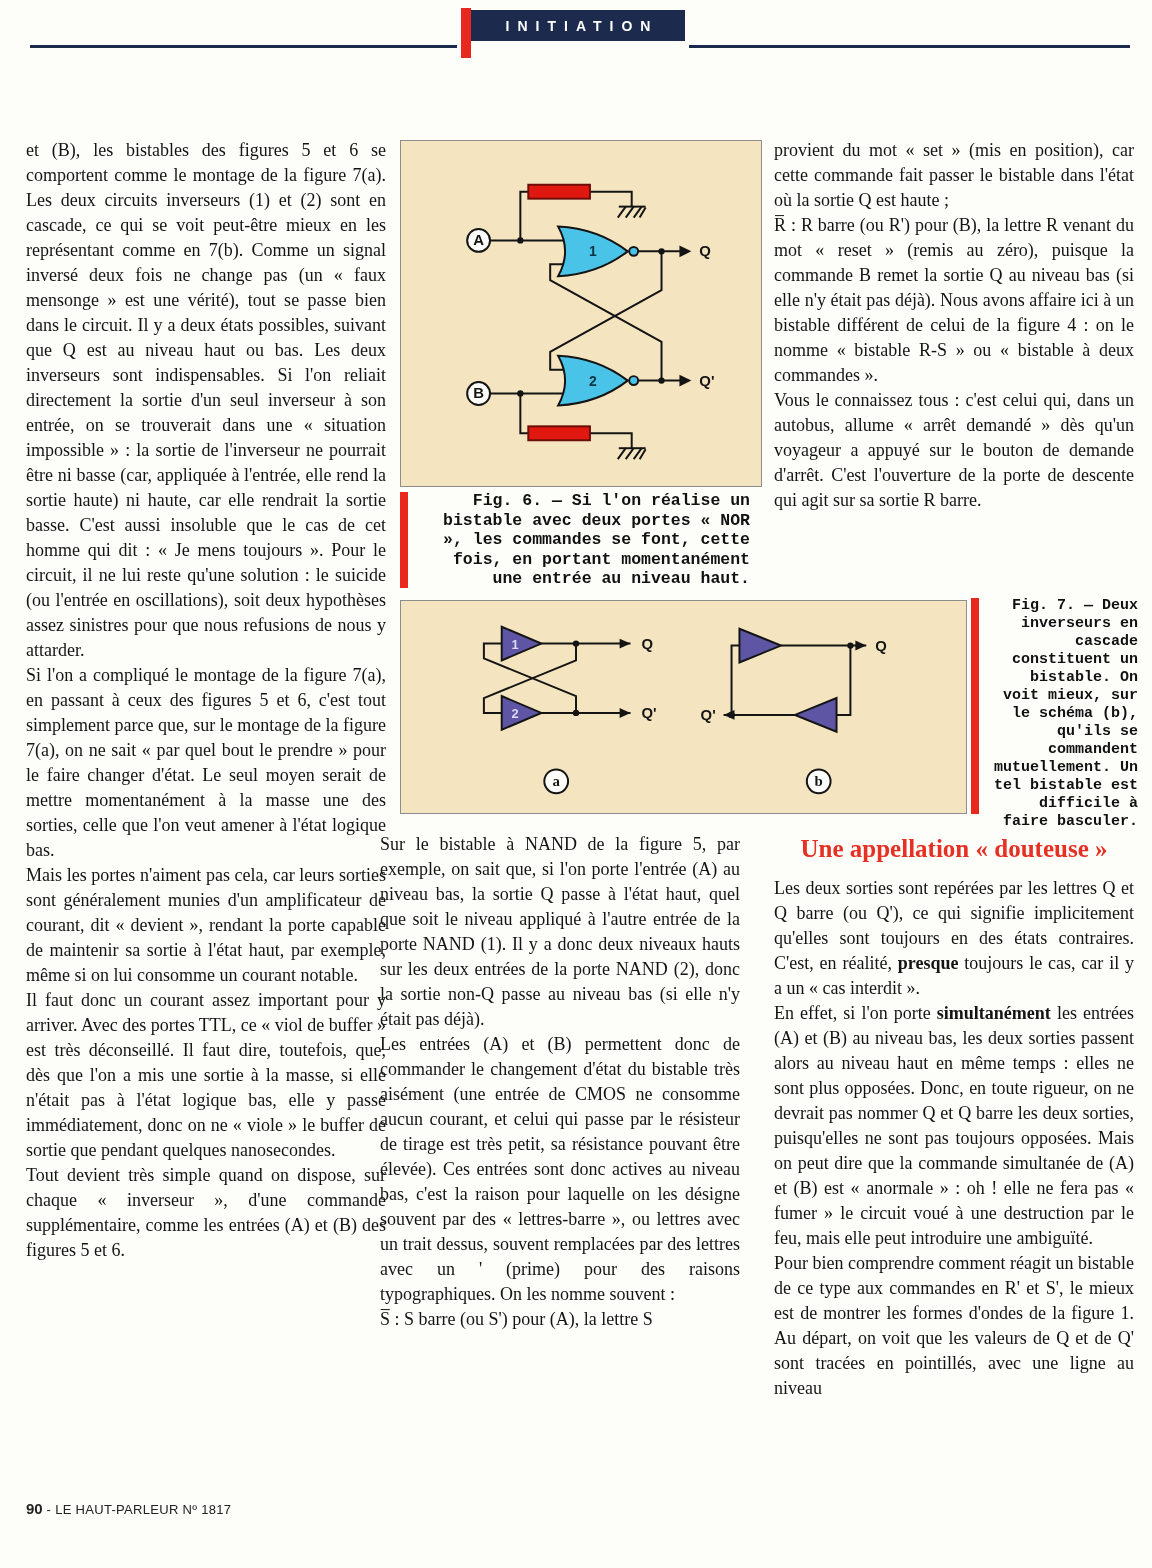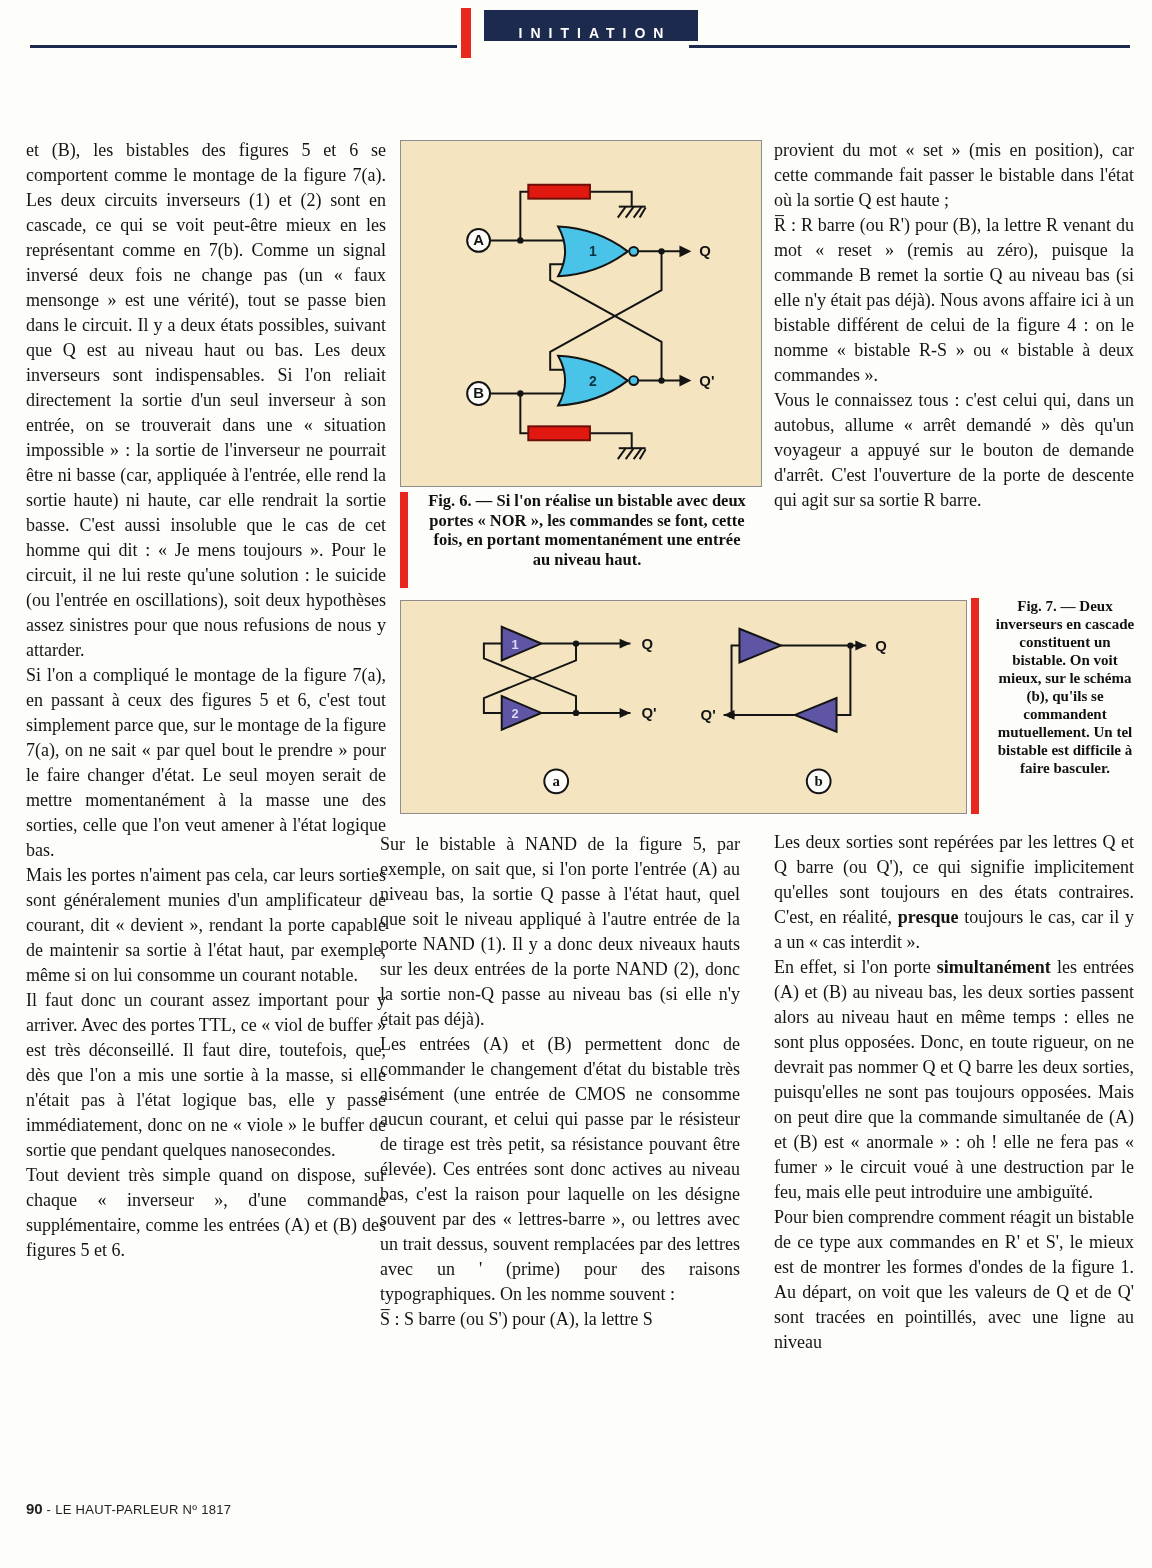--- a/index.html
+++ b/index.html
@@ -4,22 +4,22 @@
 <style>
   html,body { margin:0; padding:0; background:#e8e8e8; }
   .page {
     position:relative; width:1152px; height:1568px; margin:0 auto;
     background:#fdfdfa; color:#141414; overflow:hidden;
     font-family:"Liberation Serif", serif;
   }
   
   .rubric-redbar { position:absolute; left:461px; top:8px; width:10px; height:50px; background:#e8281e; }
   .rubric-box {
-    position:absolute; left:484px; top:10px; width:214px; height:31px;
-    background:#1c2a4e; display:flex; align-items:flex-end; justify-content:center;
+    position:absolute; left:471px; top:10px; width:214px; height:31px;
+    background:#1c2a4e; display:flex; align-items:center; justify-content:center;
   }
   .rubric-box span {
     color:#ffffff; font-family:"Liberation Sans", sans-serif; font-weight:bold;
     font-size:14px; letter-spacing:8px; padding-left:8px;
   }
   .rule { position:absolute; top:45px; height:3px; background:#1c2a4e; }
   .rule-left { left:30px; width:427px; }
   .rule-right { left:689px; width:441px; }
 
   
@@ -36,22 +36,22 @@
   .col3-bottom .red-heading { margin:4px 0 12px 0; }
 
   
   .figure { position:absolute; background:#f4e5c0; border:1px solid #8d8d8d; }
   .fig6 { left:400px; top:140px; width:360px; height:345px; }
   .fig7 { left:400px; top:600px; width:565px; height:212px; }
   .caption-bar { position:absolute; background:#e8281e; }
   .fig6-bar { left:400px; top:492px; width:8px; height:96px; }
   .fig7-bar { left:971px; top:598px; width:8px; height:216px; }
   .caption {
-    position:absolute; font-family:Liberation Serif, serif; font-weight:bold;
-    color:#111; text-align:center;
+    position:absolute; font-family:Liberation Mono, monospace; font-weight:bold;
+    color:#111; text-align:right;
   }
   .fig6-caption { left:424px; top:491px; width:326px; font-size:16.5px; line-height:19.5px; }
   .fig7-caption { left:992px; top:597px; width:146px; font-size:15px; line-height:18px; }
 
   
   .wire { stroke:#141414; stroke-width:2; fill:none; }
   .res  { fill:#e01810; stroke:#6b0f08; stroke-width:2; }
   .gate { fill:#49c3e8; stroke:#141414; stroke-width:2; }
   .inv  { fill:#5f55a5; stroke:#141414; stroke-width:2; }
   .dot  { fill:#141414; stroke:none; }
@@ -185,20 +185,21 @@
     <p class="body-p">S̅ : S barre (ou S') pour (A), la lettre S</p>
   </div>
 
   <div class="col col3-top">
     <p class="body-p">provient du mot « set » (mis en position), car cette commande fait passer le bistable dans l'état où la sortie Q est haute ;</p>
     <p class="body-p">R̅ : R barre (ou R') pour (B), la lettre R venant du mot « reset » (remis au zéro), puisque la commande B remet la sortie Q au niveau bas (si elle n'y était pas déjà). Nous avons affaire ici à un bistable différent de celui de la figure 4 : on le nomme « bistable R-S » ou « bistable à deux commandes ».</p>
     <p class="body-p">Vous le connaissez tous : c'est celui qui, dans un autobus, allume « arrêt demandé » dès qu'un voyageur a appuyé sur le bouton de demande d'arrêt. C'est l'ouverture de la porte de descente qui agit sur sa sortie R barre.</p>
   </div>
 
   <div class="col col3-bottom">
+    <h2 class="red-heading">Une appellation « douteuse »</h2>
     <p class="body-p"><span>Les deux sorties sont repérées par les lettres Q et Q barre (ou Q'), ce qui signifie implicitement qu'elles sont toujours en des états contraires. C'est, en réalité, </span><b>presque</b><span> toujours le cas, car il y a un « cas interdit ».</span></p>
     <p class="body-p"><span>En effet, si l'on porte </span><b>simultanément</b><span> les entrées (A) et (B) au niveau bas, les deux sorties passent alors au niveau haut en même temps : elles ne sont plus opposées. Donc, en toute rigueur, on ne devrait pas nommer Q et Q barre les deux sorties, puisqu'elles ne sont pas toujours opposées. Mais on peut dire que la commande simultanée de (A) et (B) est « anormale » : oh ! elle ne fera pas « fumer » le circuit voué à une destruction par le feu, mais elle peut introduire une ambiguïté.</span></p>
     <p class="body-p">Pour bien comprendre comment réagit un bistable de ce type aux commandes en R' et S', le mieux est de montrer les formes d'ondes de la figure 1. Au départ, on voit que les valeurs de Q et de Q' sont tracées en pointillés, avec une ligne au niveau</p>
   </div>
 
   <div class="footer">
     <b>90</b><span> - LE HAUT-PARLEUR Nº 1817</span>
   </div>
 
 </div>

